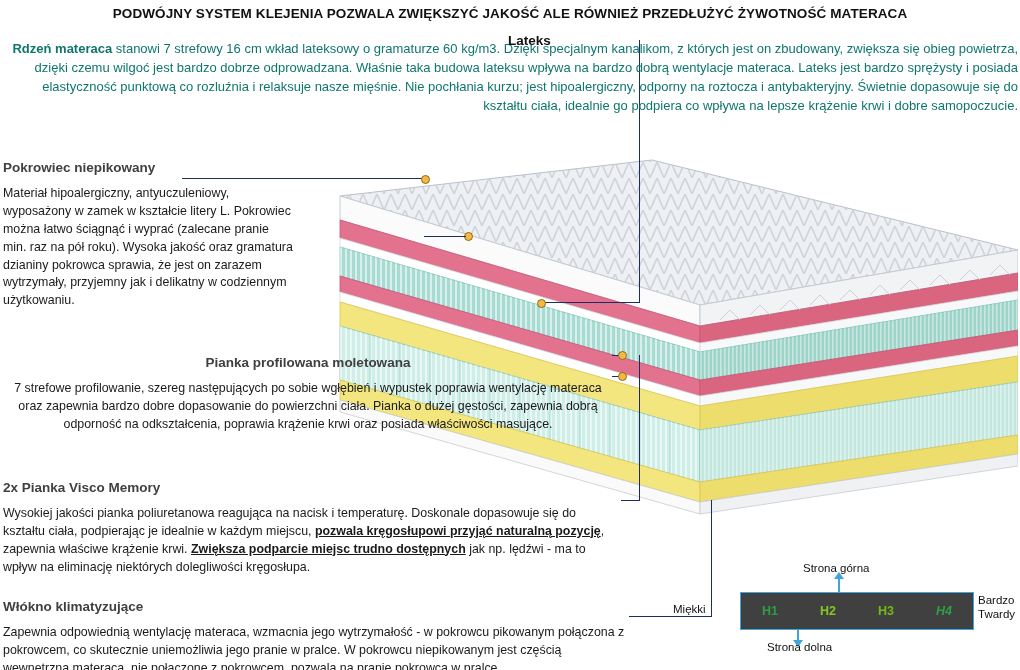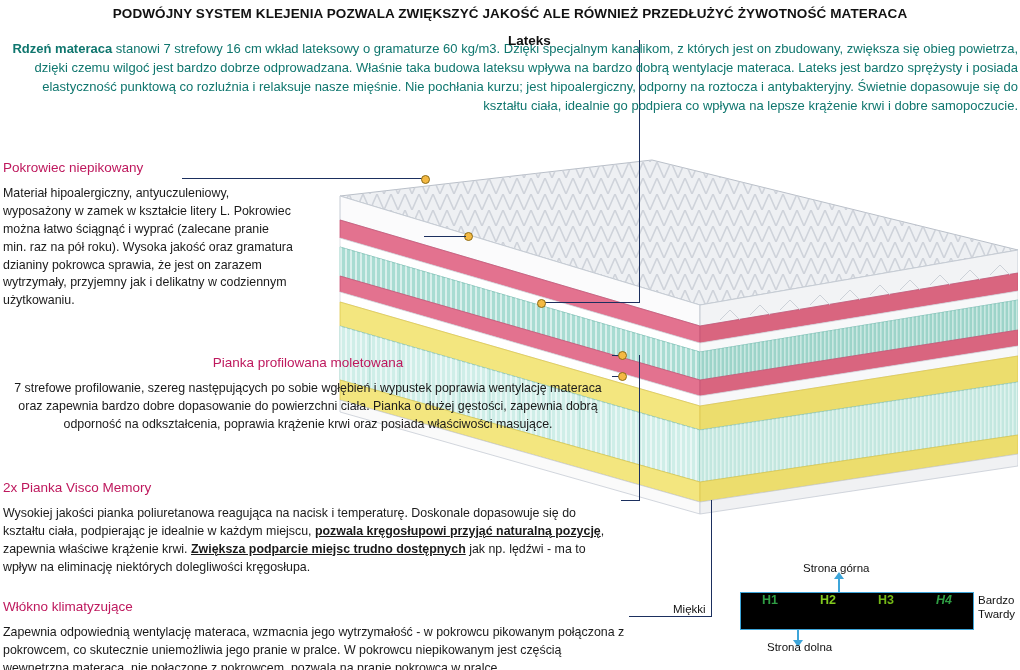--- a/index.html
+++ b/index.html
@@ -51,22 +51,22 @@
   .block {
     position: absolute;
     left: 3px;
     font-size: 12.4px;
     line-height: 1.45;
     color: #1a1a1a;
   }
   .block h3 {
     margin: 0 0 7px 0;
     font-size: 13.5px;
-    font-weight: normal;
-    color: #be185d;
+    font-weight: bold;
+    color: #404040;
   }
   .block p { margin: 0; }
 
   .b-pokrowiec { top: 158px; width: 292px; }
   .b-pianka   { top: 353px; width: 610px; text-align: center; }
   .b-visco    { top: 478px; width: 614px; }
   .b-wlokno   { top: 597px; width: 622px; }
 
   
   .lateks-label {
@@ -106,22 +106,23 @@
   }
 
   
   .scale {
     position: absolute;
     left: 740px;
     top: 592px;
     width: 232px;
     height: 36px;
     border: 1px solid #3da5d9;
-    background: #000000;
+    background: #404040;
     display: flex;
+    align-items: center;
   }
   .scale .cell {
     flex: 1 1 0;
     text-align: center;
     font-size: 12.5px;
     font-weight: bold;
   }
   .scale .c1 { color: #2f9e44; }
   .scale .c2 { color: #82c91e; }
   .scale .c3 { color: #74b816; }

